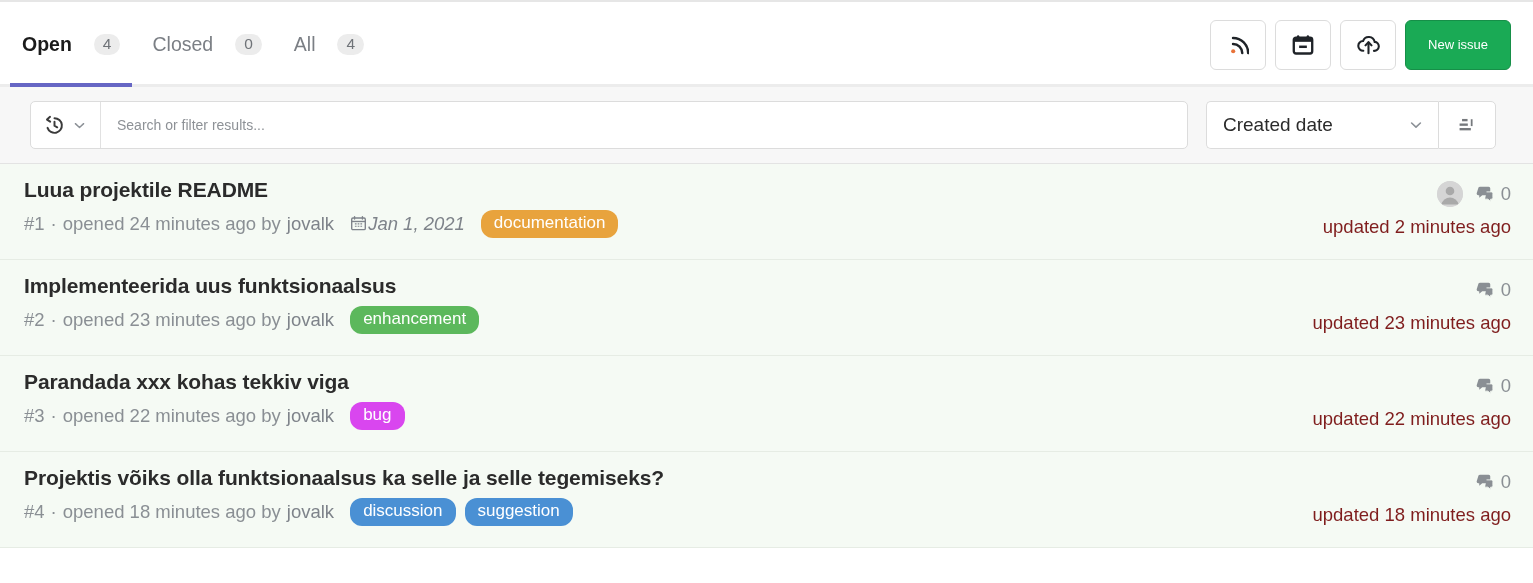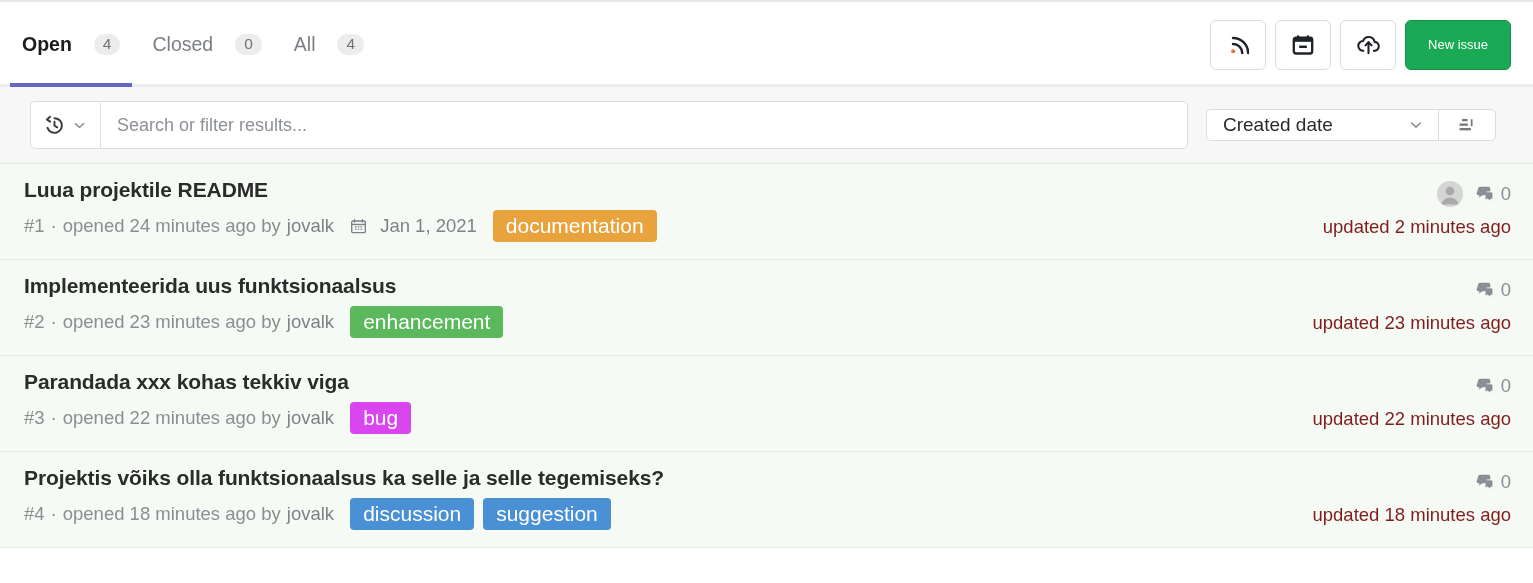--- a/index.html
+++ b/index.html
@@ -119,32 +119,32 @@
   .history-btn {
     display: flex; align-items: center; gap: 7px;
     padding: 0 13px;
     border-right: 1px solid #e1e1e1;
     cursor: pointer;
     color: #4a4a4a;
   }
   .search-input {
     flex: 1;
     border: 0; outline: 0;
-    font-size: 18px;
+    font-size: 14px;
     padding: 0 16px;
     color: #333;
     font-family: "Liberation Sans", sans-serif;
     background: transparent;
   }
   .search-input::placeholder { color: #8d9196; }
 
   .sort-group {
     display: flex; align-items: stretch;
     margin-left: 18px;
-    height: 32px;
+    height: 48px;
   }
   .sort-select {
     width: 232px;
     border: 1px solid #dcdcdc;
     border-right: 0;
     border-radius: 5px 0 0 5px;
     background: #fff;
     display: flex; align-items: center; justify-content: space-between;
     padding: 0 14px 0 16px;
     font-size: 19px;
@@ -184,29 +184,30 @@
     display: flex;
     align-items: center;
     gap: 0;
     font-size: 18.5px;
     color: #8a8f94;
     line-height: 1.2;
     flex-wrap: wrap;
   }
   .issue-meta .author { color: #7e838a; }
   .milestone {
-    display: inline-flex; align-items: center; gap: 13px;
+    display: inline-flex; align-items: center; gap: 1px;
     margin-left: 16px;
     color: #7e838a;
+    font-style: italic;
   }
   .labels { display: inline-flex; gap: 9px; margin-left: 16px; }
   .label {
     color: #fff;
-    font-size: 21px;
-    border-radius: 4px;
+    font-size: 17px;
+    border-radius: 12px;
     padding: 3px 13px 4px;
     line-height: 1.2;
     white-space: nowrap;
   }
 
   .issue-right {
     display: flex;
     flex-direction: column;
     align-items: flex-end;
     gap: 8px;

